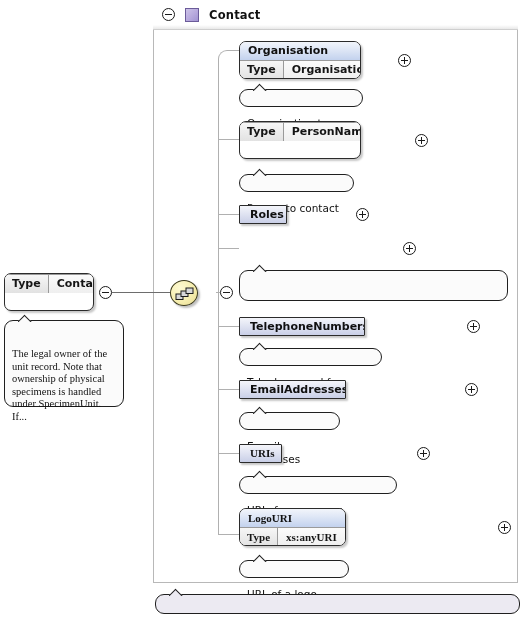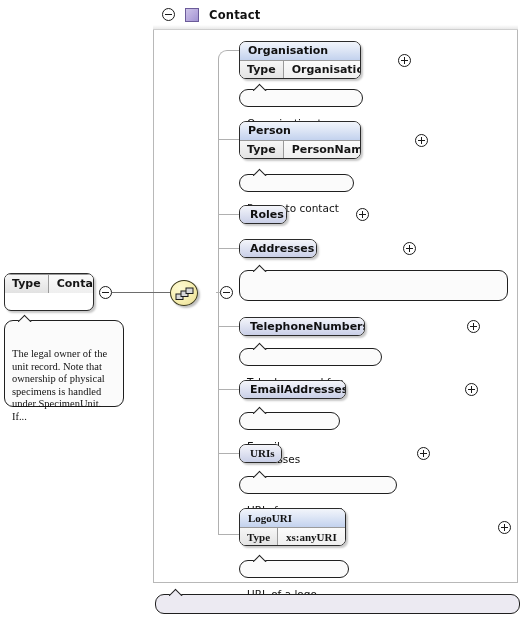--- a/index.html
+++ b/index.html
@@ -68,21 +68,21 @@
   }
   .node .title{
     height:18px;line-height:18px;
     padding:0 8px;
     font-size:11px;font-weight:bold;color:#101010;
     background:linear-gradient(to bottom,#f2f5fb 0%,#dfe7f6 42%,#c3d2ee 100%);
     box-sizing:border-box;
     white-space:nowrap;
   }
   .node.simple{
-    border-radius:7px;
+    border-radius:1px;
   }
   .node.simple .title{
     height:100%;line-height:17px;
     background:linear-gradient(to bottom,#f4f5fa 0%,#e3e6f3 40%,#c9cfe7 100%);
     text-align:center;padding:0 10px;
   }
   .node .typerow{
     height:19px;display:flex;align-items:stretch;
     border-top:1px solid #9a9a9a;
     background:linear-gradient(to bottom,#fbfbfb,#ededed);
@@ -216,42 +216,38 @@
     </div>
   </div>
   <div class="circ plus abs" style="left:365px;top:54px;"></div>
   <div class="anno" style="left:239px;top:89px;width:124px;height:18px;">
     <div class="tail"></div>
     <span>Organisation to contact</span>
   </div>
 
   
   <div class="node" style="left:239px;top:121px;width:122px;height:38px;">
-    <div class="title">Person</div>
     <div class="typerow">
       <div class="tcell">Type</div>
       <div class="vcell">PersonName</div>
     </div>
   </div>
   <div class="circ plus abs" style="left:365px;top:134px;"></div>
   <div class="anno" style="left:239px;top:174px;width:115px;height:18px;">
     <div class="tail"></div>
     <span>Person to contact</span>
   </div>
 
   
   <div class="node simple" style="left:239px;top:205px;width:48px;height:19px;">
     <div class="title">Roles</div>
   </div>
   <div class="circ plus abs" style="left:290px;top:208px;"></div>
 
   
-  <div class="node simple" style="left:239px;top:239px;width:78px;height:19px;">
-    <div class="title">Addresses</div>
-  </div>
   <div class="circ plus abs" style="left:320px;top:242px;"></div>
   <div class="anno" style="left:239px;top:270px;width:269px;height:31px;">
     <div class="tail"></div>
   </div>
 
   
   <div class="node simple" style="left:239px;top:317px;width:126px;height:19px;">
     <div class="title">TelephoneNumbers</div>
   </div>
   <div class="circ plus abs" style="left:368px;top:320px;"></div>

